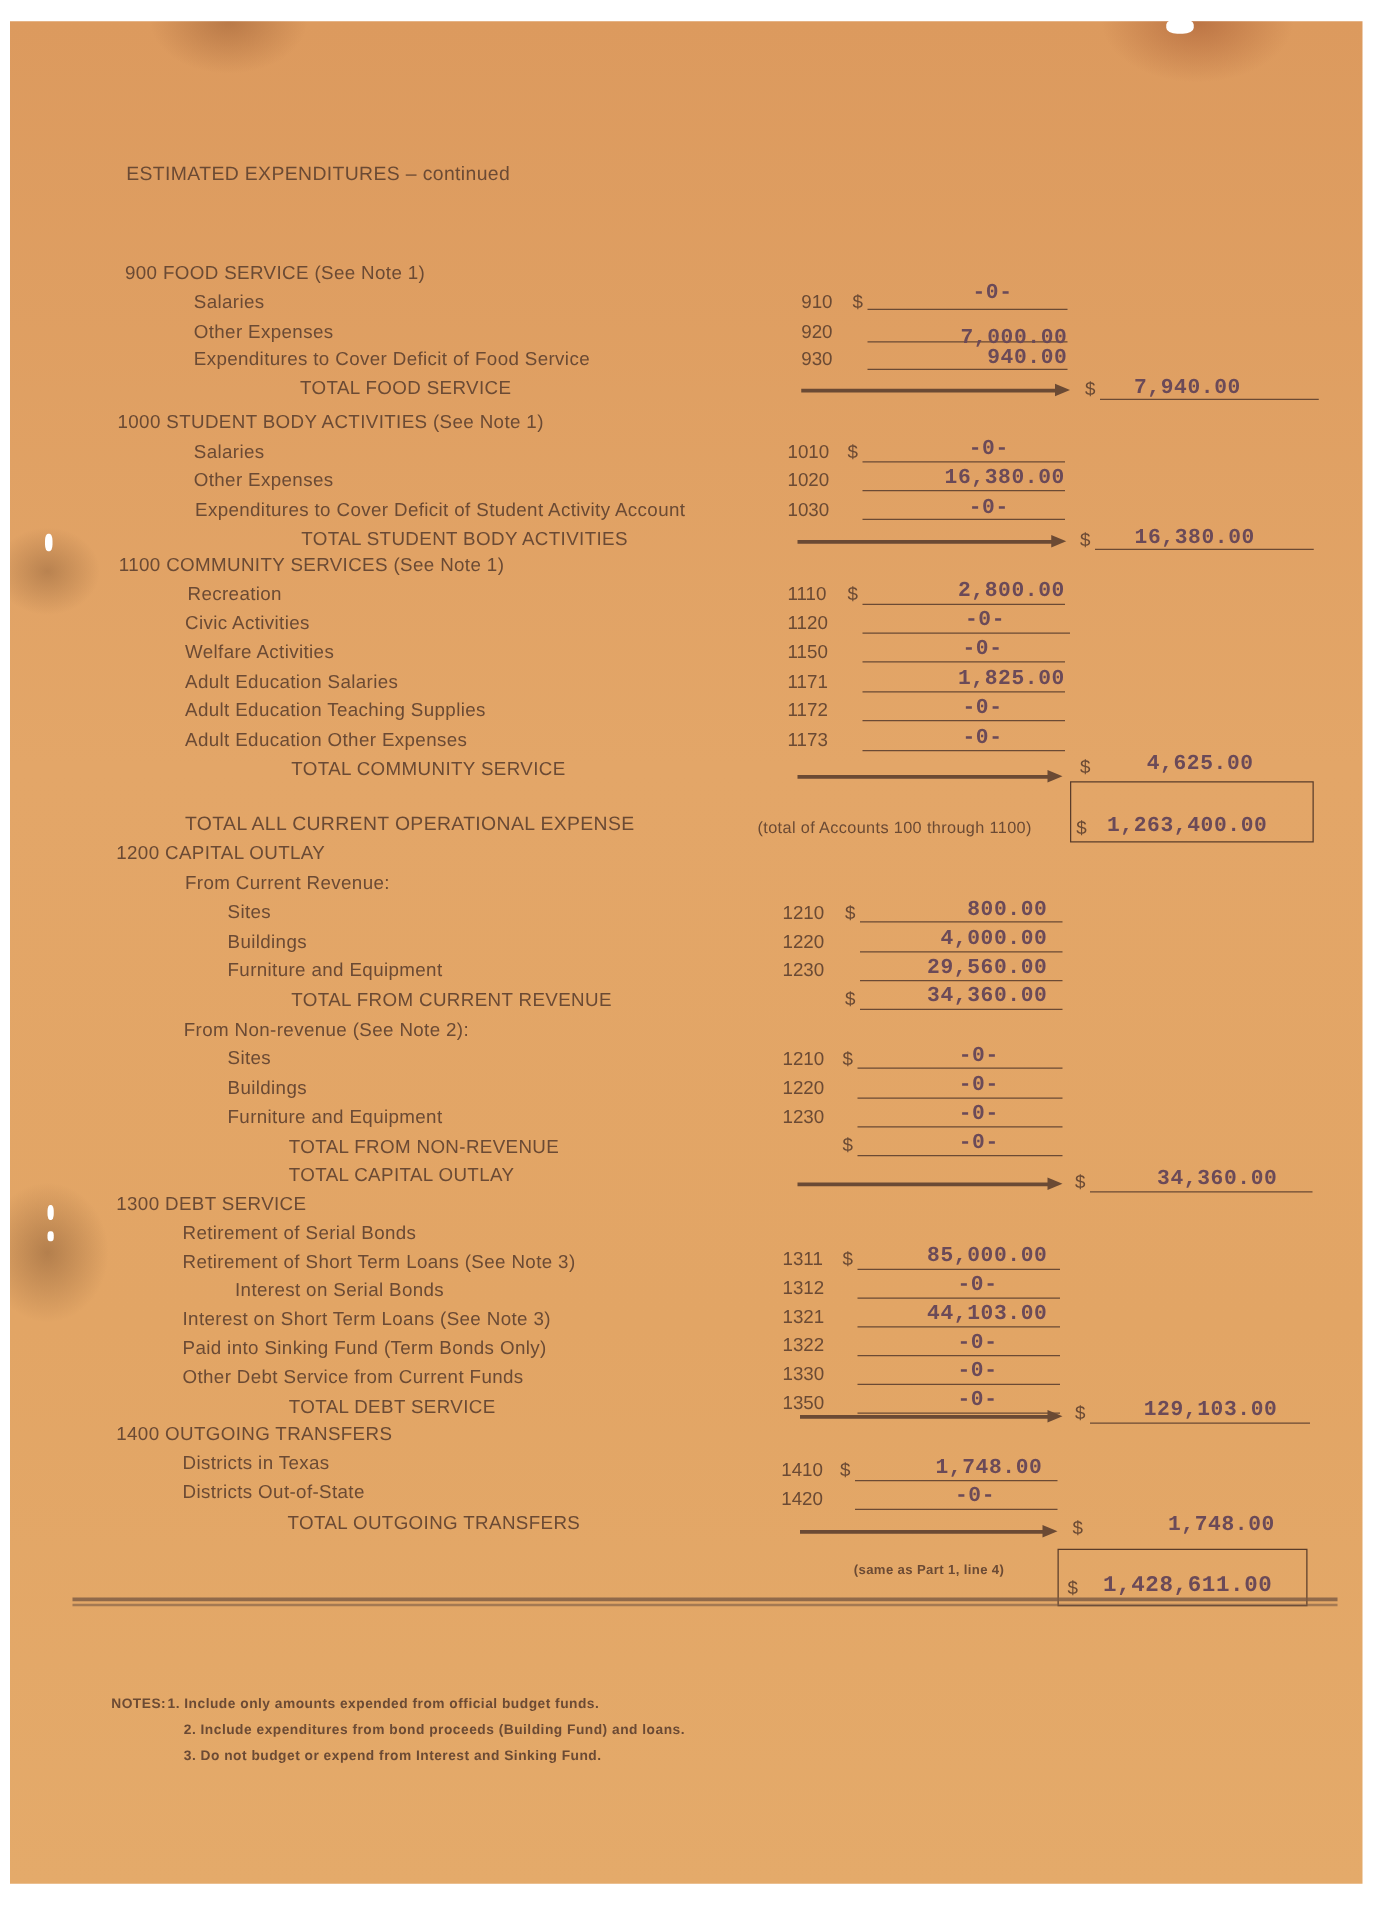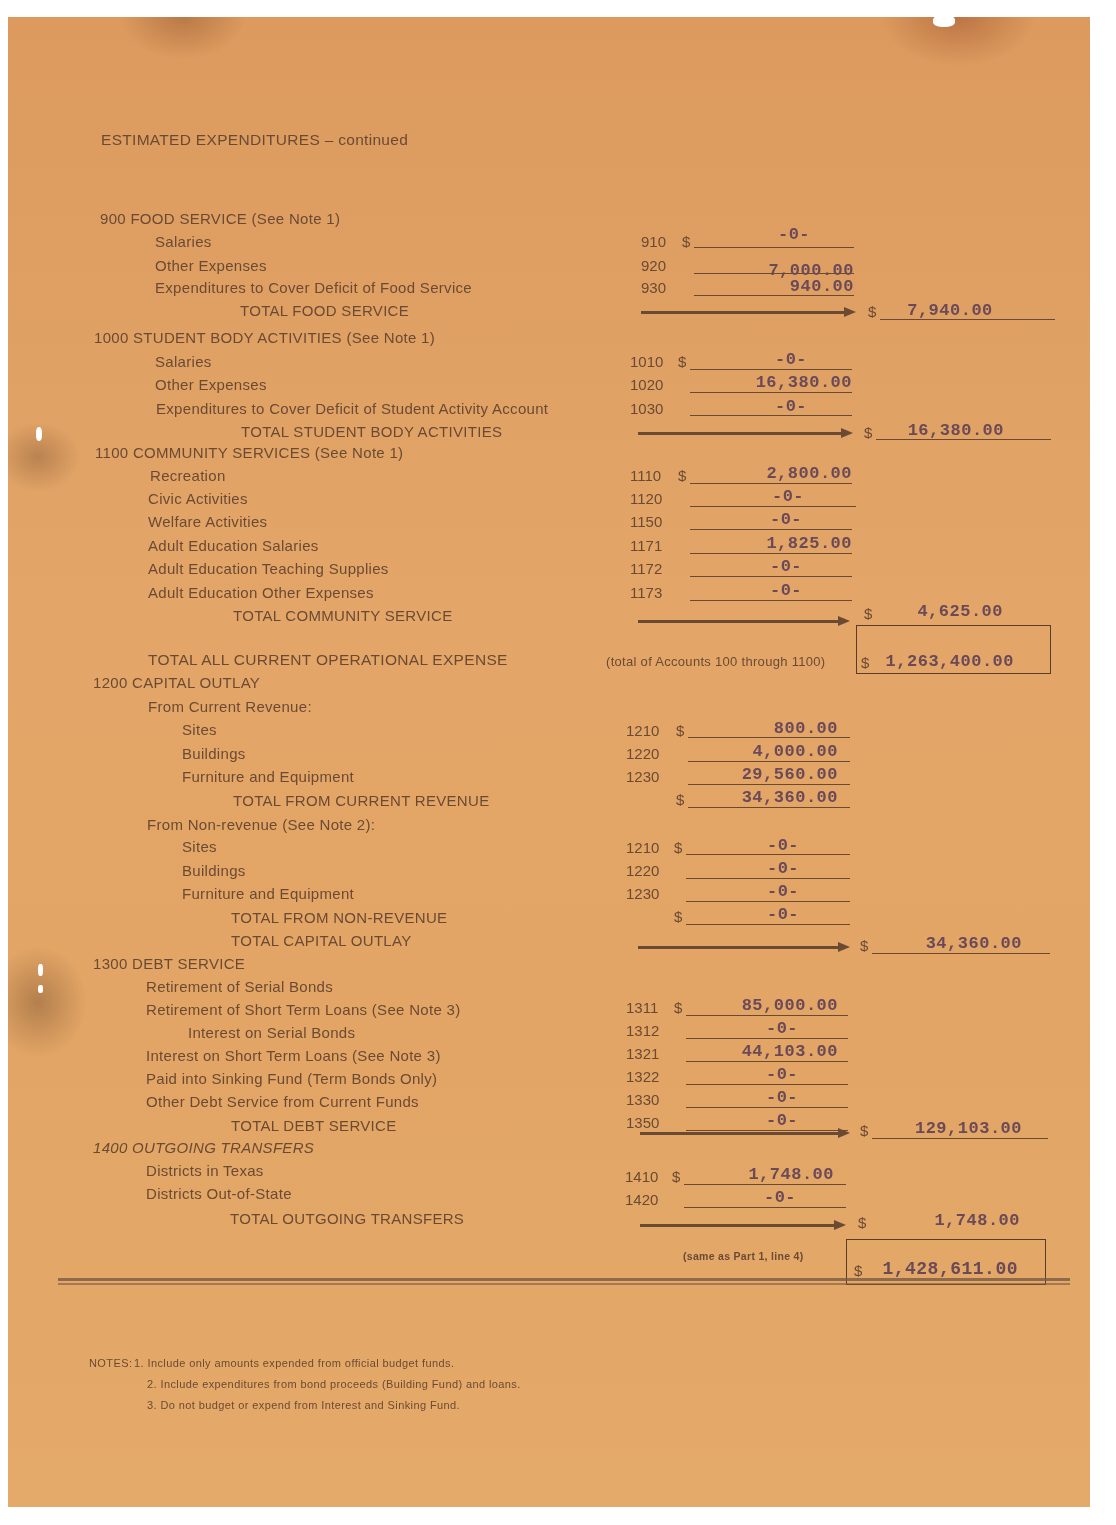--- a/index.html
+++ b/index.html
@@ -16,21 +16,21 @@
   .t { position:absolute; color:#6b4a34; white-space:nowrap; font-size:15px; letter-spacing:0.3px; }
   .h { font-size:15.5px; }
   .code { position:absolute; color:#6b4a34; font-size:15px; white-space:nowrap; }
   .dollar { position:absolute; color:#6b4a34; font-size:15px; }
   .blank { position:absolute; height:0; border-bottom:1.5px solid #6b4a34; }
   .amt { position:absolute; font-family:"Liberation Mono", monospace; font-weight:bold; color:#6b4a58; font-size:17px; text-align:center; letter-spacing:0.5px; }
   .arrow { position:absolute; height:3px; background:#6b4a34; }
   .arrow::after { content:""; position:absolute; right:-10px; top:-4px; border-left:12px solid #6b4a34; border-top:5.5px solid transparent; border-bottom:5.5px solid transparent; }
   .box { position:absolute; border:1.5px solid #5a3c2a; }
   .rule { position:absolute; height:3px; background:#7a5a44; opacity:0.8; }
-  .note { position:absolute; font-size:11px; font-weight:normal; color:#6b4a34; white-space:nowrap; letter-spacing:0.4px; }
+  .note { position:absolute; font-size:11px; font-weight:bold; color:#6b4a34; white-space:nowrap; letter-spacing:0.4px; }
   .tear { position:absolute; background:#ffffff; border-radius:40%; }
 </style>
 </head>
 <body>
 
 <div class="page">
 
   <div class="tear" style="left:925px;top:-2px;width:22px;height:12px;"></div>
   <div class="tear" style="left:28px;top:410px;width:6px;height:14px;"></div>
   <div class="tear" style="left:30px;top:947px;width:5px;height:12px;"></div>
@@ -214,21 +214,21 @@
 
   <div class="code" style="left:618px;top:1097px;">1350</div>
   <div class="blank" style="left:678px;top:1113px;width:162px;"></div>
   <div class="amt" style="left:678px;top:1094px;width:162px;padding-left:30px;box-sizing:border-box;">-0-</div>
 
   <div class="arrow" style="left:632px;top:1115px;width:200px;"></div>
   <div class="dollar" style="left:852px;top:1105px;">$</div>
   <div class="blank" style="left:864px;top:1121px;width:176px;"></div>
   <div class="amt" style="left:864px;top:1102px;width:150px;text-align:right;">129,103.00</div>
 
-  <div class="t" style="left:85px;top:1122px;font-style:italic;">1400 OUTGOING TRANSFERS</div>
+  <div class="t" style="left:85px;top:1122px;">1400 OUTGOING TRANSFERS</div>
   <div class="t" style="left:138px;top:1145px;">Districts in Texas</div>
   <div class="t" style="left:138px;top:1168px;">Districts Out-of-State</div>
   <div class="t" style="left:222px;top:1193px;">TOTAL OUTGOING TRANSFERS</div>
 
   <div class="code" style="left:617px;top:1151px;">1410</div>
   <div class="dollar" style="left:664px;top:1151px;">$</div>
   <div class="blank" style="left:676px;top:1167px;width:162px;"></div>
   <div class="amt" style="left:676px;top:1148px;width:150px;text-align:right;">1,748.00</div>
 
   <div class="code" style="left:617px;top:1174px;">1420</div>

